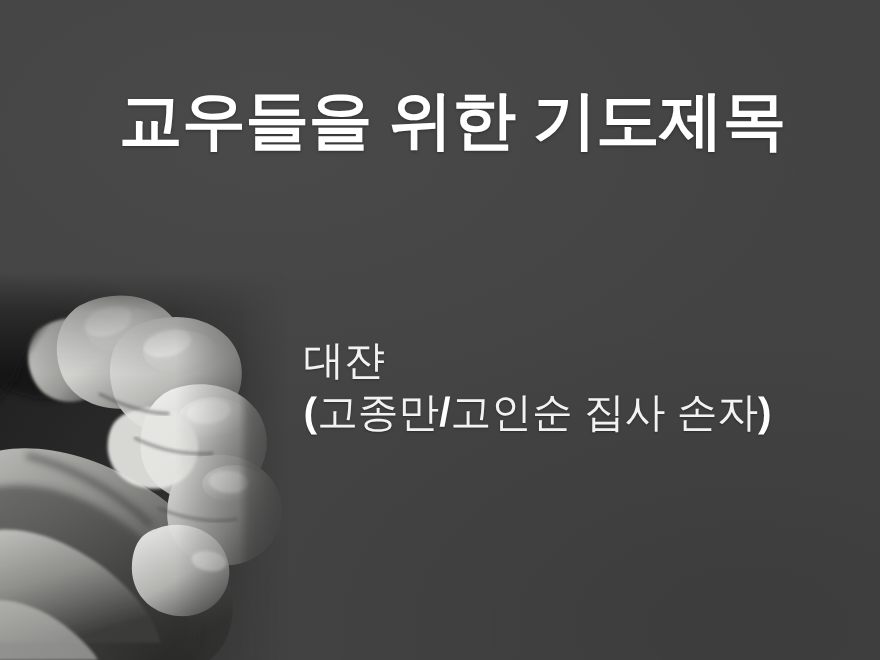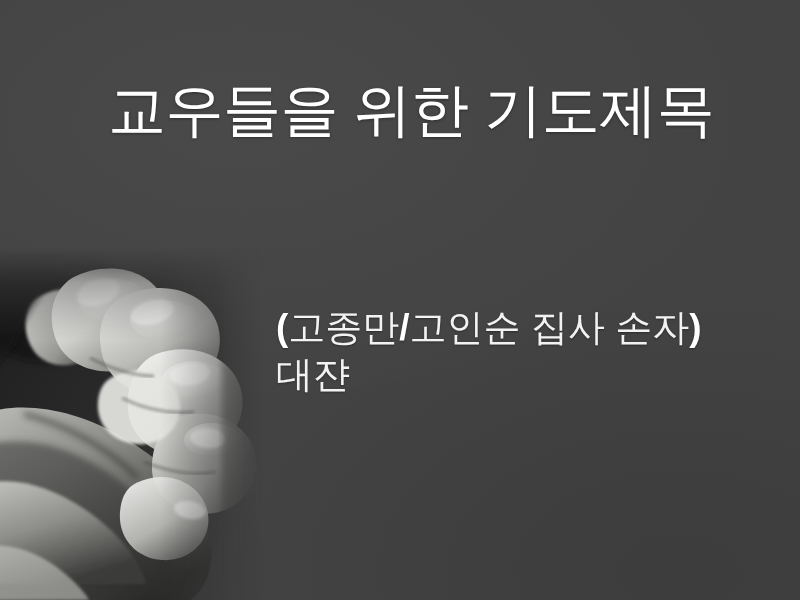--- a/index.html
+++ b/index.html
@@ -50,21 +50,21 @@
   #hands-photo svg { display: block; }
 
   
   #title {
     position: absolute;
     left: 108px;
     top: 78px;
     width: 600px;
     color: #ffffff;
     font-size: 58px;
-    font-weight: 400;
+    font-weight: 700;
     letter-spacing: -0.5px;
     line-height: 1.12;
     white-space: nowrap;
     text-shadow: 0 1px 3px rgba(0,0,0,0.38);
   }
 
   
   #body-block {
     position: absolute;
     left: 276px;
@@ -170,20 +170,20 @@
 
       <path d="M0,0 L90,0 C60,28 34,58 20,96 L0,120 Z" fill="#141414" opacity="0.7" filter="url(#softer)"></path>
       <rect x="228" y="0" width="40" height="352" fill="#3a3a3a" opacity="0.45" filter="url(#softer)"></rect>
     </svg>
   </div>
 
   <div id="title">교우들을 위한 기도제목</div>
 
   <div id="body-block">
 
+    <span class="ln"><span>대쟌</span></span>
+
     <span class="ln"><span class="hv">(</span><span>고종만</span><span class="hv">/</span><span>고인순</span><span> 집사 손자</span><span class="hv">)</span></span>
-
-    <span class="ln"><span>대쟌</span></span>
 
 
   </div>
 
 </div>
 
 </body></html>

